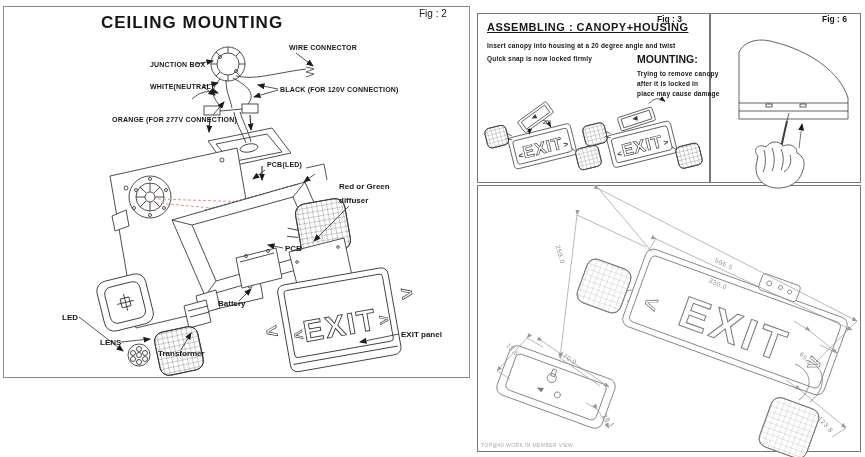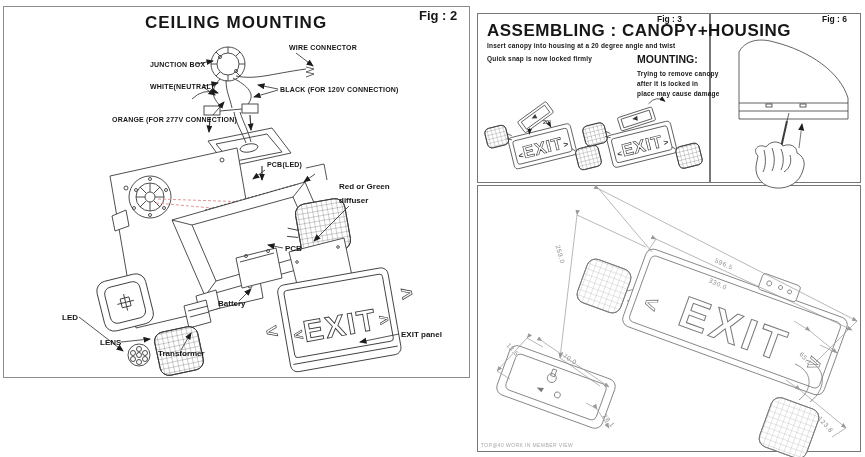--- a/index.html
+++ b/index.html
@@ -2,43 +2,43 @@
 <html><head>
 <meta charset="utf-8">
 <style>
   html,body{margin:0;padding:0;background:#ffffff;}
   .page{position:relative;width:865px;height:457px;background:#fff;overflow:hidden;
         font-family:"Liberation Sans",sans-serif;color:#161616;}
   .panel{position:absolute;border:1px solid #8c8c8c;background:#fff;box-sizing:border-box;}
   .panel.dark{border-color:#777;}
   .abs{position:absolute;white-space:nowrap;}
   .t-main{font-size:17px;font-weight:700;letter-spacing:1px;text-align:center;}
-  .t-fig{font-size:13px;font-weight:700;}
+  .t-fig{font-size:10px;font-weight:400;}
   .t-fig-sm{font-size:8.5px;font-weight:700;}
-  .t-asm{font-size:17px;font-weight:700;letter-spacing:.5px;}
+  .t-asm{font-size:11px;font-weight:700;letter-spacing:.5px;text-decoration:underline;}
   .t-instr{font-size:6.5px;font-weight:700;letter-spacing:.2px;}
   .t-caution{font-size:10.5px;font-weight:700;}
   .t-footer{font-size:5px;color:#a8a8a8;letter-spacing:.4px;}
   svg{position:absolute;left:0;top:0;}
   svg text{font-family:"Liberation Sans",sans-serif;}
   .lbl{font-size:7px;font-weight:700;fill:#161616;letter-spacing:.2px;}
   .lbl2{font-size:8px;font-weight:700;fill:#161616;}
   .dimtxt{font-size:6.5px;fill:#8f8f8f;letter-spacing:.6px;}
 </style>
 </head>
 <body>
 
 <div class="page">
 
   <div class="panel" style="left:3px;top:6px;width:467px;height:372px;"></div>
   <div class="panel dark" style="left:477px;top:13px;width:233px;height:170px;"></div>
   <div class="panel dark" style="left:710px;top:13px;width:151px;height:170px;"></div>
   <div class="panel dark" style="left:477px;top:185px;width:384px;height:267px;"></div>
 
-  <div class="abs t-main" style="left:3px;top:13px;width:378px;padding-left:44px;">CEILING MOUNTING</div>
+  <div class="abs t-main" style="left:3px;top:13px;width:378px;">CEILING MOUNTING</div>
   <div class="abs t-fig" style="left:419px;top:8px;">Fig : 2</div>
 
   <div class="abs t-asm" style="left:487px;top:21px;">ASSEMBLING : CANOPY+HOUSING</div>
   <div class="abs t-fig-sm" style="left:613px;top:14px;padding-left:44px;">Fig : 3</div>
   <div class="abs t-instr" style="left:487px;top:42px;">Insert canopy into housing at a 20 degree angle and twist</div>
   <div class="abs t-instr" style="left:487px;top:55px;">Quick snap is now locked firmly</div>
   <div class="abs t-caution" style="left:637px;top:53px;">MOUNTING:</div>
   <div class="abs t-instr" style="left:637px;top:70px;">Trying to remove canopy</div>
   <div class="abs t-instr" style="left:637px;top:80px;">after it is locked in</div>
   <div class="abs t-instr" style="left:637px;top:90px;">place may cause damage</div>

